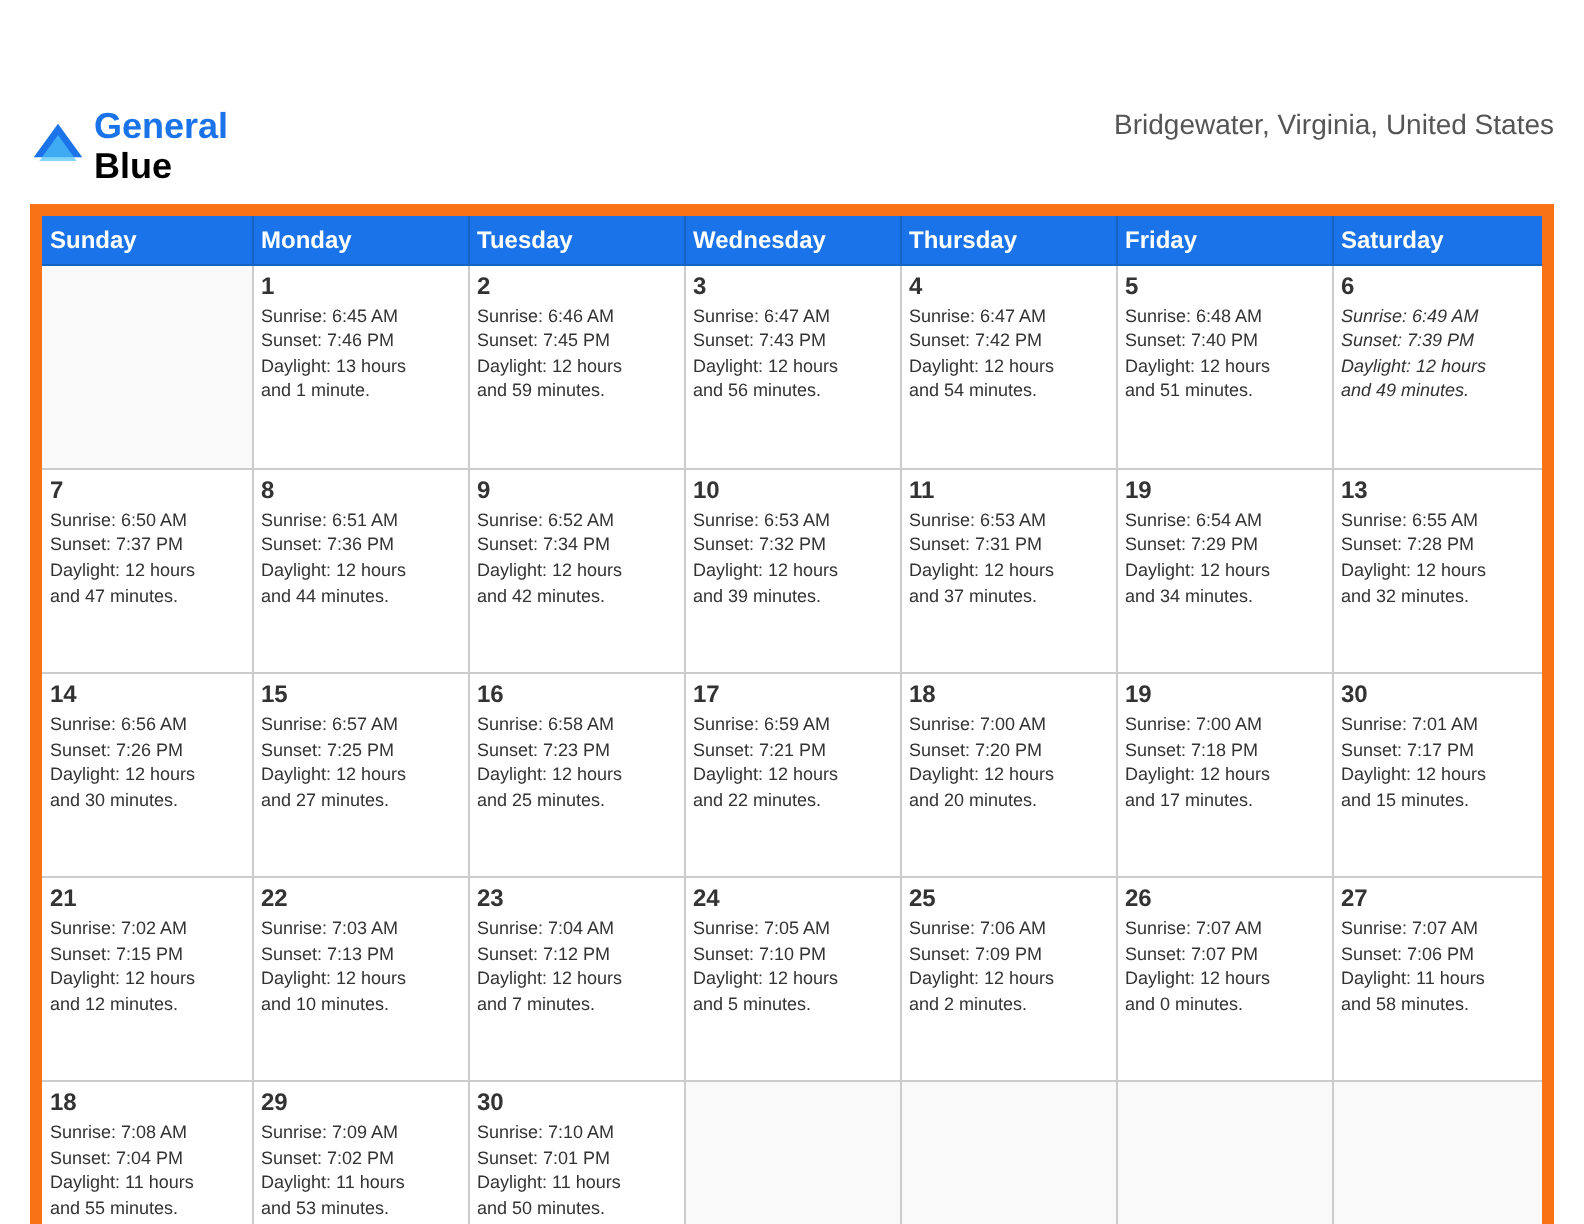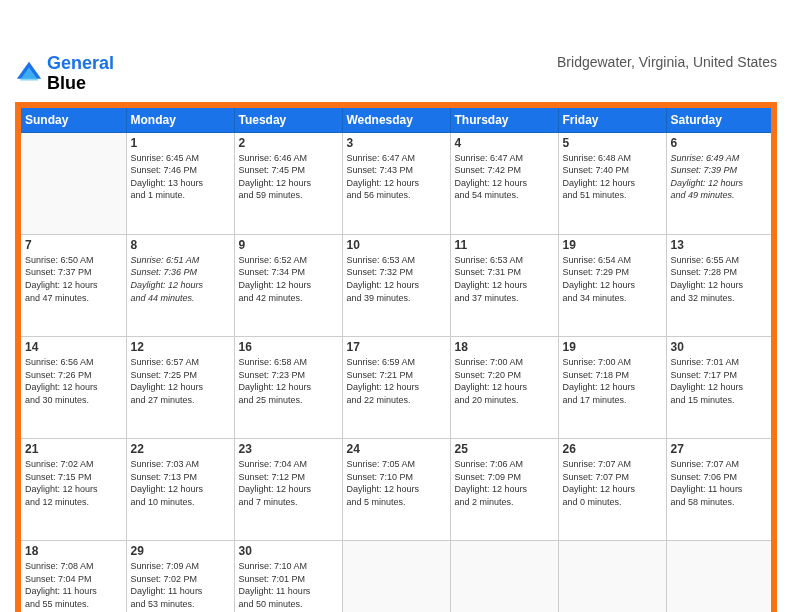--- a/index.html
+++ b/index.html
@@ -177,21 +177,21 @@
         <tr class="week-row">
           <td>
             <span class="day-number">7</span>
             <div class="day-info" style="white-space: pre-line;">Sunrise: 6:50 AM
 Sunset: 7:37 PM
 Daylight: 12 hours
 and 47 minutes.</div>
           </td>
           <td>
             <span class="day-number">8</span>
-            <div class="day-info" style="white-space: pre-line; font-style: italic;">Sunrise: 6:51 AM
+            <div class="day-info" style="white-space: pre-line;">Sunrise: 6:51 AM
 Sunset: 7:36 PM
 Daylight: 12 hours
 and 44 minutes.</div>
           </td>
           <td>
             <span class="day-number">9</span>
             <div class="day-info" style="white-space: pre-line;">Sunrise: 6:52 AM
 Sunset: 7:34 PM
 Daylight: 12 hours
 and 42 minutes.</div>
@@ -227,21 +227,21 @@
         </tr>
         <tr class="week-row">
           <td>
             <span class="day-number">14</span>
             <div class="day-info" style="white-space: pre-line;">Sunrise: 6:56 AM
 Sunset: 7:26 PM
 Daylight: 12 hours
 and 30 minutes.</div>
           </td>
           <td>
-            <span class="day-number">12</span>
+            <span class="day-number">15</span>
             <div class="day-info" style="white-space: pre-line;">Sunrise: 6:57 AM
 Sunset: 7:25 PM
 Daylight: 12 hours
 and 27 minutes.</div>
           </td>
           <td>
             <span class="day-number">16</span>
             <div class="day-info" style="white-space: pre-line;">Sunrise: 6:58 AM
 Sunset: 7:23 PM
 Daylight: 12 hours

